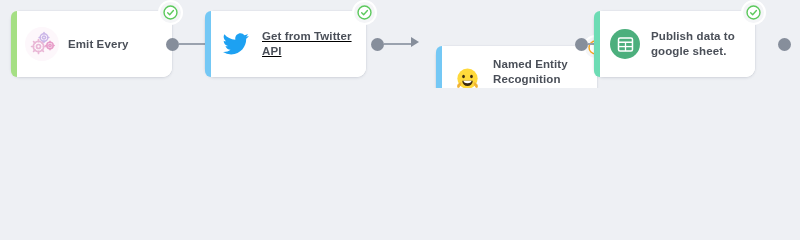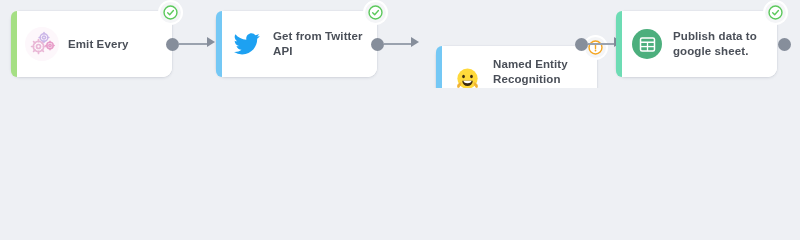--- a/index.html
+++ b/index.html
@@ -187,21 +187,21 @@
       <svg width="15" height="15" viewBox="0 0 16 16">
         <circle cx="8" cy="8" r="6.9" fill="#ffffff" stroke="#5cc95c" stroke-width="1.5"></circle>
         <path d="M5 8.2 L7.1 10.3 L11.1 5.9" fill="none" stroke="#5cc95c" stroke-width="1.5" stroke-linecap="round" stroke-linejoin="round"></path>
       </svg>
     </div>
   </div>
   <div class="port" id="port-0" style="left: 166px;"></div>
   <div class="conn" id="conn-0" style="left: 179px; width: 28px;"></div>
   <div class="arrow-head" id="arrow-0" style="left: 207px;"></div>
 
-  <div class="node" id="node-1" style="left: 216px; width: 161px;">
+  <div class="node" id="node-1" style="left: 205px; width: 161px; text-decoration: underline;">
     <div class="node-accent" id="accent-1" style="background: rgb(116, 200, 245);"></div>
     <div class="node-body">
       <div class="node-icon">
         <div class="tw-wrap">
           <svg width="26" height="26" viewBox="0 0 24 24" aria-hidden="true">
             <path fill="#1da1f2" d="M23.6 4.6c-.9.4-1.8.7-2.8.8 1-.6 1.8-1.5 2.1-2.7-.9.6-2 1-3.1 1.2A4.9 4.9 0 0 0 16.2 2c-2.7 0-4.9 2.2-4.9 4.9 0 .4 0 .8.1 1.1-4.1-.2-7.7-2.2-10.1-5.1-.4.7-.7 1.6-.7 2.5 0 1.7.9 3.2 2.2 4.1-.8 0-1.6-.2-2.2-.6v.1c0 2.4 1.7 4.4 3.9 4.8-.4.1-.8.2-1.3.2-.3 0-.6 0-.9-.1.6 2 2.4 3.4 4.6 3.4-1.7 1.3-3.8 2.1-6.1 2.1H0a13.9 13.9 0 0 0 7.5 2.2c9 0 13.9-7.5 13.9-13.9v-.6c1-.7 1.8-1.6 2.4-2.6z"></path>
           </svg>
         </div>
       </div>
       <div class="node-label">Get from Twitter API</div>
@@ -247,21 +247,21 @@
         <circle cx="8" cy="8" r="6.9" fill="#ffffff" stroke="#f5a623" stroke-width="1.5"></circle>
         <line x1="8" y1="4.5" x2="8" y2="9" stroke="#f5a623" stroke-width="1.5" stroke-linecap="round"></line>
         <circle cx="8" cy="11.2" r="0.95" fill="#f5a623"></circle>
       </svg>
     </div>
   </div>
   <div class="port" id="port-2" style="left: 575px;"></div>
   <div class="conn" id="conn-2" style="left: 588px; width: 26px;"></div>
   <div class="arrow-head" id="arrow-2" style="left: 614px;"></div>
 
-  <div class="node" id="node-3" style="left: 616px; width: 161px;">
+  <div class="node" id="node-3" style="left: 594px; width: 161px;">
     <div class="node-accent" id="accent-3" style="background: rgb(109, 220, 180);"></div>
     <div class="node-body">
       <div class="node-icon">
         <div class="gs-wrap">
           <svg width="17" height="17" viewBox="0 0 18 18" aria-hidden="true">
             <rect x="1.6" y="2.2" width="14.8" height="13.6" rx="1.6" fill="none" stroke="#ffffff" stroke-width="1.6"></rect>
             <line x1="1.6" y1="6.6" x2="16.4" y2="6.6" stroke="#ffffff" stroke-width="1.6"></line>
             <line x1="1.6" y1="11.2" x2="16.4" y2="11.2" stroke="#ffffff" stroke-width="1.4"></line>
             <line x1="9.0" y1="6.6" x2="9.0" y2="15.8" stroke="#ffffff" stroke-width="1.4"></line>
           </svg>

